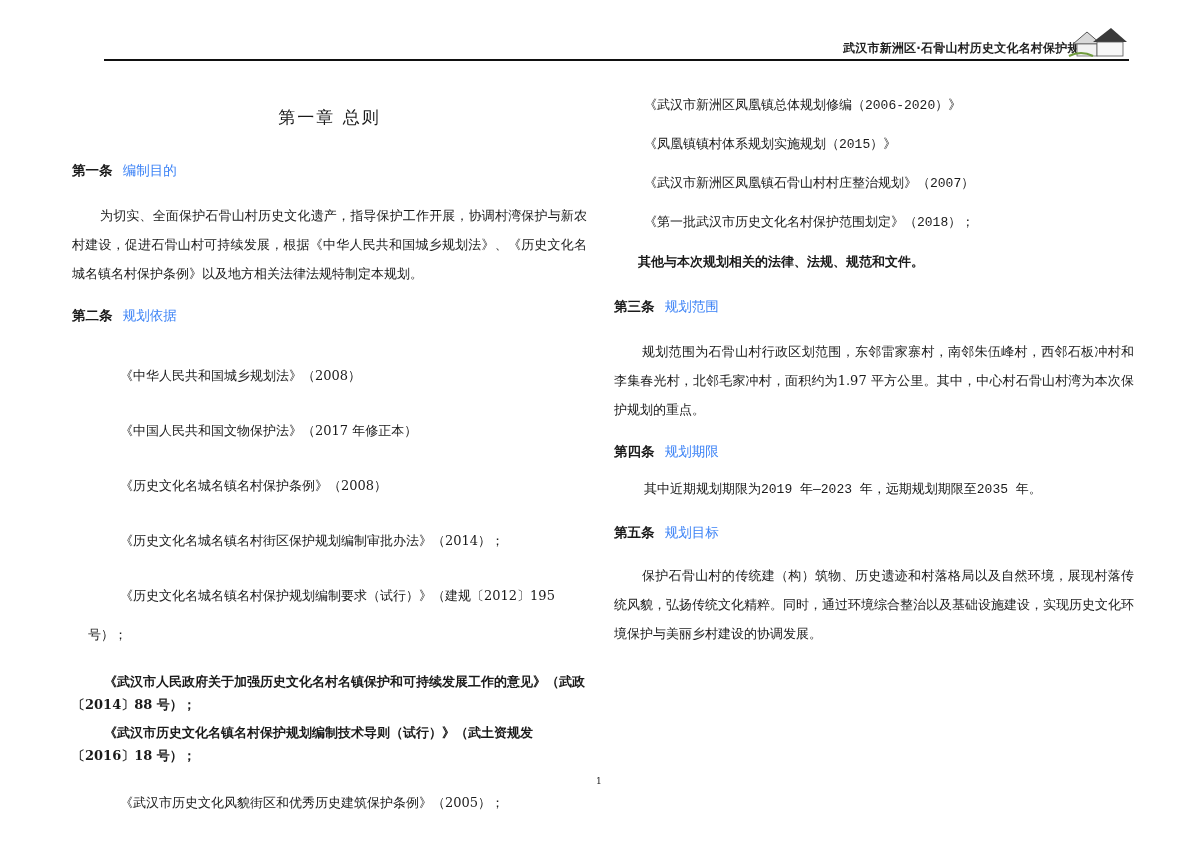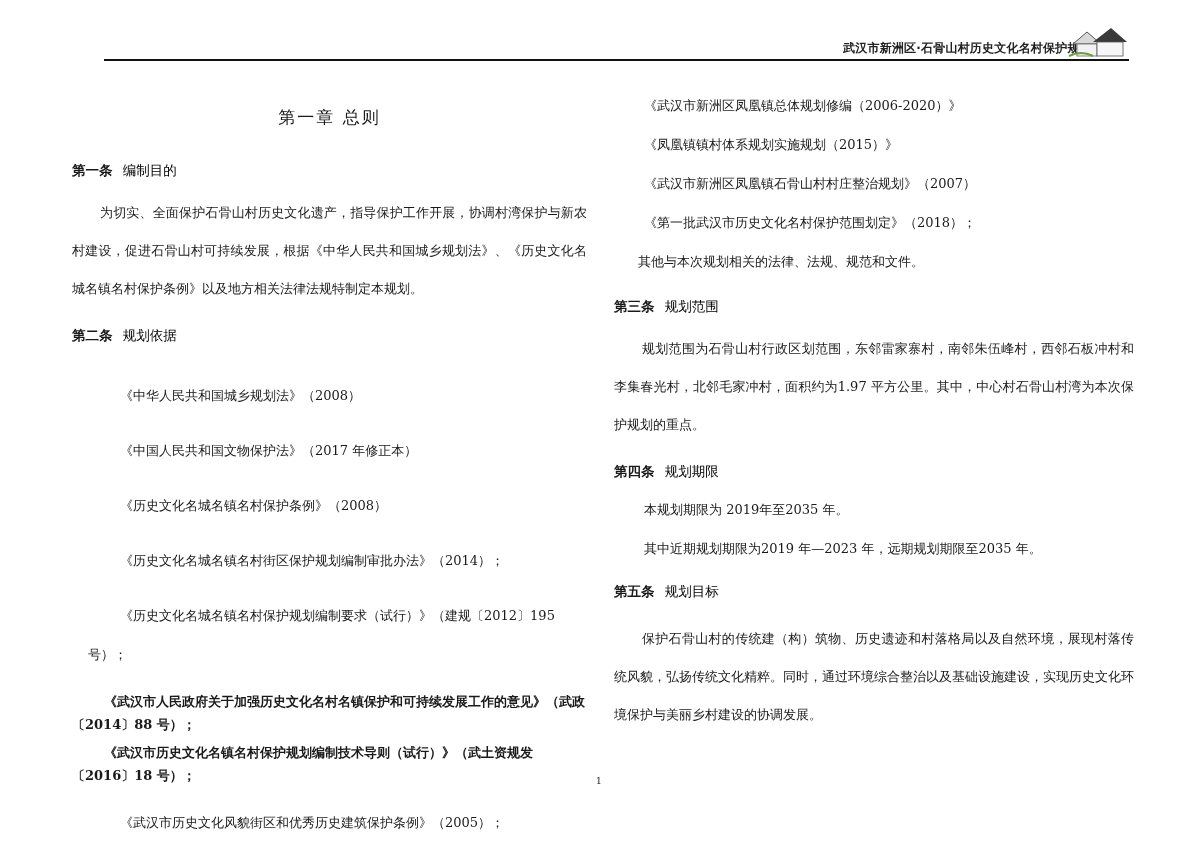--- a/index.html
+++ b/index.html
@@ -10,26 +10,26 @@
                   font-family:"DejaVu Sans", sans-serif; color:#222; }
   .header-rule { position:absolute; left:0; right:0; top:35px; height:2px; background:#111; }
   .logo { position:absolute; right:0; top:0; width:62px; height:34px; }
   .col { position:absolute; top:90px; font-size:13px; }
   .col-left { left:72px; width:515px; }
   .col-right { left:614px; width:520px; }
   .chapter { text-align:center; font-size:17px; font-weight:normal; margin:16px 0 22px 0;
              font-family:"DejaVu Sans", sans-serif; letter-spacing:2px; }
   .article { margin:0; height:38px; line-height:38px; font-size:13.5px; }
   .article .num { font-weight:bold; font-family:Liberation Mono, monospace; margin-right:6px; }
-  .article .ttl { color:#000000; }
-  .para { line-height:38px; text-indent:28px; text-align:justify; margin:5px 0 8px 0; }
+  .article .ttl { color:#3b82f6; }
+  .para { line-height:29px; text-indent:28px; text-align:justify; margin:12px 0 8px 0; }
   .ref { line-height:39px; text-indent:32px; margin:16px; }
   .ref-cont { line-height:23px; text-indent:32px; margin:5px 0 4px 0;font-weight:bold; }
-  .ref-right { line-height:39px; text-indent:30px; margin:0; }
-  .plain-right { line-height:39px; text-indent:24px; margin:0; }
+  .ref-right { line-height:39px; text-indent:30px; margin:0;font-family:Liberation Mono, monospace; }
+  .plain-right { line-height:39px; text-indent:24px; margin:0;font-weight:bold; }
   .page-num { position:absolute; left:596px; top:776px; font-size:9px; }
 </style>
 </head>
 <body>
 
 <div class="header">
   <span class="header-title">武汉市新洲区·石骨山村历史文化名村保护规划·文本</span>
   <svg class="logo" viewBox="0 0 62 34">
     <path d="M6 20 L20 8 L34 20 Z" fill="#d9d9d9" stroke="#555" stroke-width="1"></path>
     <rect x="10" y="20" width="20" height="12" fill="#f2f2f2" stroke="#666" stroke-width="0.8"></rect>
@@ -75,21 +75,20 @@
   <div class="article" style="margin-top:6px;">
     <span class="num">第三条</span>
     <span class="ttl">规划范围</span>
   </div>
   <p class="para">规划范围为石骨山村行政区划范围，东邻雷家寨村，南邻朱伍峰村，西邻石板冲村和李集春光村，北邻毛家冲村，面积约为1.97 平方公里。其中，中心村石骨山村湾为本次保护规划的重点。</p>
 
   <div class="article">
     <span class="num">第四条</span>
     <span class="ttl">规划期限</span>
   </div>
-  <p class="ref-right">本规划期限为 2019年至2035 年。</p>
   <p class="ref-right">其中近期规划期限为2019 年—2023 年，远期规划期限至2035 年。</p>
 
   <div class="article" style="margin-top:4px;">
     <span class="num">第五条</span>
     <span class="ttl">规划目标</span>
   </div>
   <p class="para" style="margin-top:10px;">保护石骨山村的传统建（构）筑物、历史遗迹和村落格局以及自然环境，展现村落传统风貌，弘扬传统文化精粹。同时，通过环境综合整治以及基础设施建设，实现历史文化环境保护与美丽乡村建设的协调发展。</p>
 </div>
 
 <div class="page-num">1</div>

